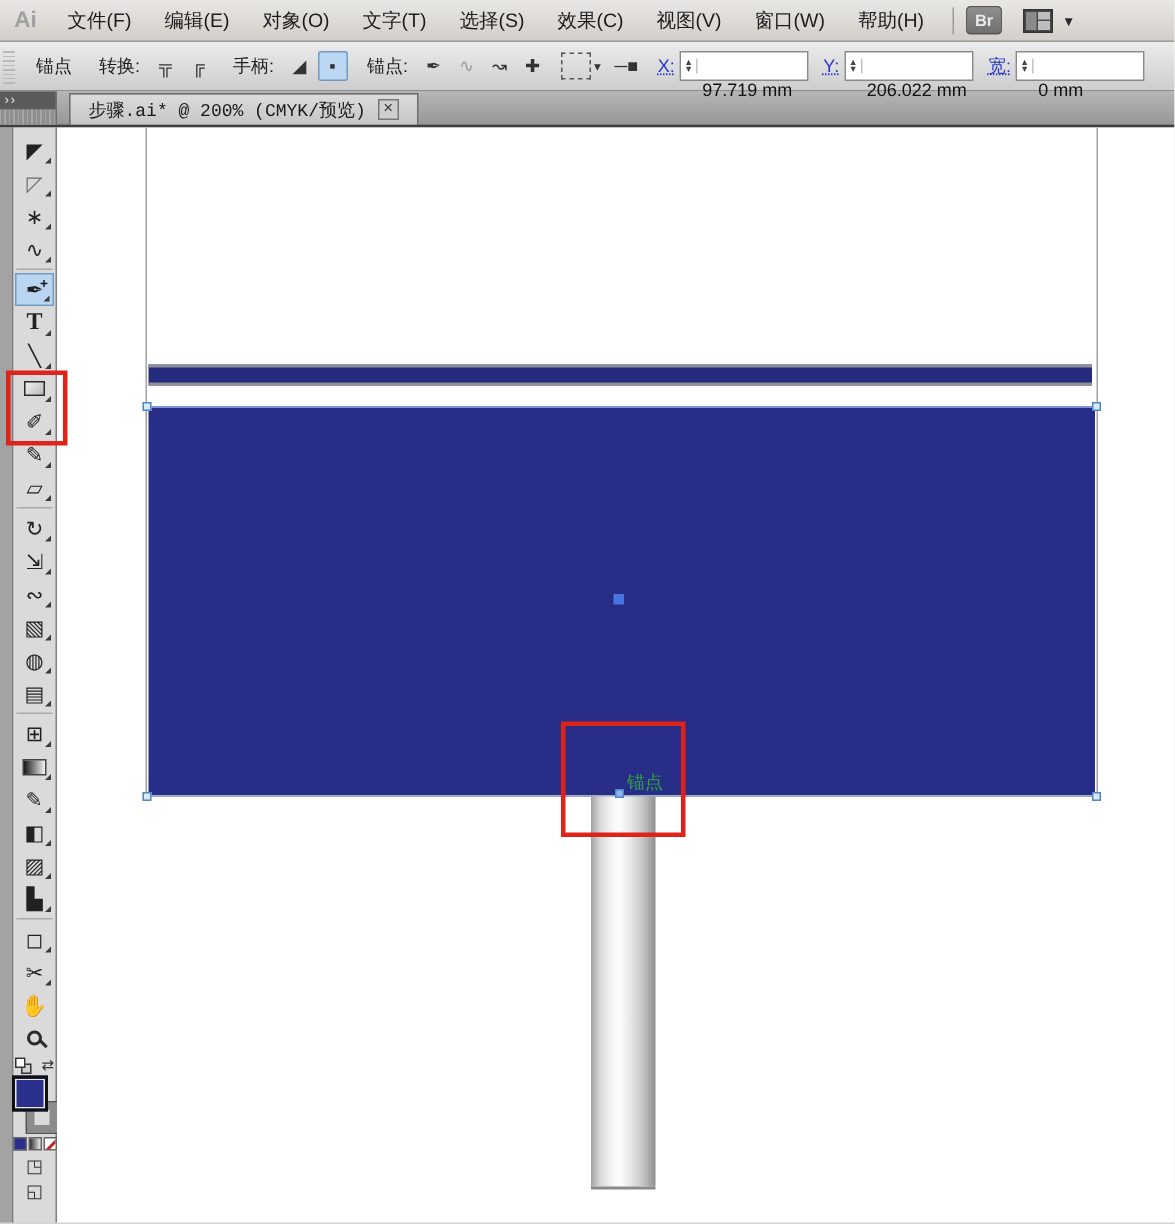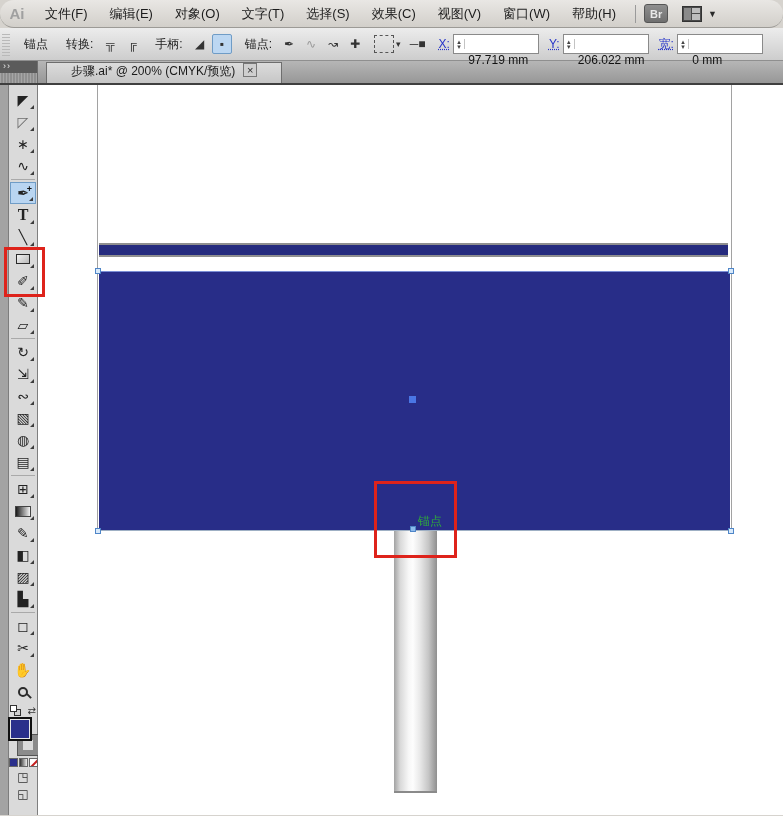--- a/index.html
+++ b/index.html
@@ -2,21 +2,21 @@
 <html><head>
 <meta charset="utf-8">
 <style>
   * { margin:0; padding:0; box-sizing:border-box; }
   html,body { width:783px; height:816px; overflow:hidden;
     font-family:"Liberation Sans","DejaVu Sans",sans-serif; }
   .app { position:relative; width:783px; height:816px; background:#d6d3ce; }
 
   
   .menubar { display:flex; align-items:center; height:28px;
-    background:linear-gradient(#e9e7e4,#d2cfca); border-bottom:1px solid #9c9a96;border-radius:14px; }
+    background:linear-gradient(#e9e7e4,#d2cfca); border-bottom:1px solid #9c9a96; }
   .ai-logo { width:34px; text-align:center; font-weight:bold; font-size:15px; color:#a0a0a0; }
   .menu-item { padding:0 11px; font-size:13px; color:#1c1c1c; line-height:27px; cursor:default; }
   .menu-sep { width:1px; height:18px; background:#9a9a9a; margin:0 8px; }
   .br-btn { width:24px; height:19px; background:linear-gradient(#8f8f8f,#6f6f6f);
     border:1px solid #555; border-radius:3px; color:#e8e8e8; font-size:11px; font-weight:bold;
     display:flex; align-items:center; justify-content:center; margin-right:14px; }
   .ws-btn { display:flex; align-items:center; gap:6px; }
   .ws-grid { width:20px; height:16px; background:#4a4a4a; border:1px solid #333;
     display:grid; grid-template-columns:7px 1fr; grid-template-rows:1fr 1fr; gap:1px; padding:1px; }
   .ws-grid span { background:#bdbdbd; }
@@ -46,23 +46,23 @@
 
   
   .tabrow { display:flex; height:24px; background:linear-gradient(#b6b6b6,#979797);
     border-bottom:2px solid #3f3f3f; }
   .panel-head { width:38px; background:#8f8f8f; border-right:1px solid #6e6e6e;
     display:flex; flex-direction:column; }
   .panel-collapse { height:12px; background:#5b5b5b; color:#e9e9e9; font-size:9px;
     line-height:11px; padding-left:3px; letter-spacing:1px; }
   .panel-grip { flex:1;
     background:repeating-linear-gradient(90deg,#a5a5a5 0 1px,#8f8f8f 1px 3px); }
-  .doc-tab { margin:1px 0 0 8px; padding:0 24px; display:flex; align-items:flex-start; gap:8px;
+  .doc-tab { margin:1px 0 0 8px; padding:0 12px; display:flex; align-items:center; gap:8px;
     background:linear-gradient(#dcdcdc,#c6c6c6); border:1px solid #6e6e6e; border-bottom:none;
-    font-size:12px; color:#1a1a1a; }
+    font-size:12px; color:#1a1a1a;font-family:Liberation Mono, monospace; }
   .tab-close { width:14px; height:14px; border:1px solid #777; background:#cfcfcf;
     font-size:11px; line-height:12px; text-align:center; color:#333; }
 
   
   .main { display:flex; height:730px; }
 
   
   .toolcol { width:38px; display:flex; position:relative; }
   .dock-rail { width:9px; background:#a3a3a3; border-right:1px solid #7d7d7d; }
   .tools { width:29px; background:#dadada; border-right:1px solid #7e7e7e;

